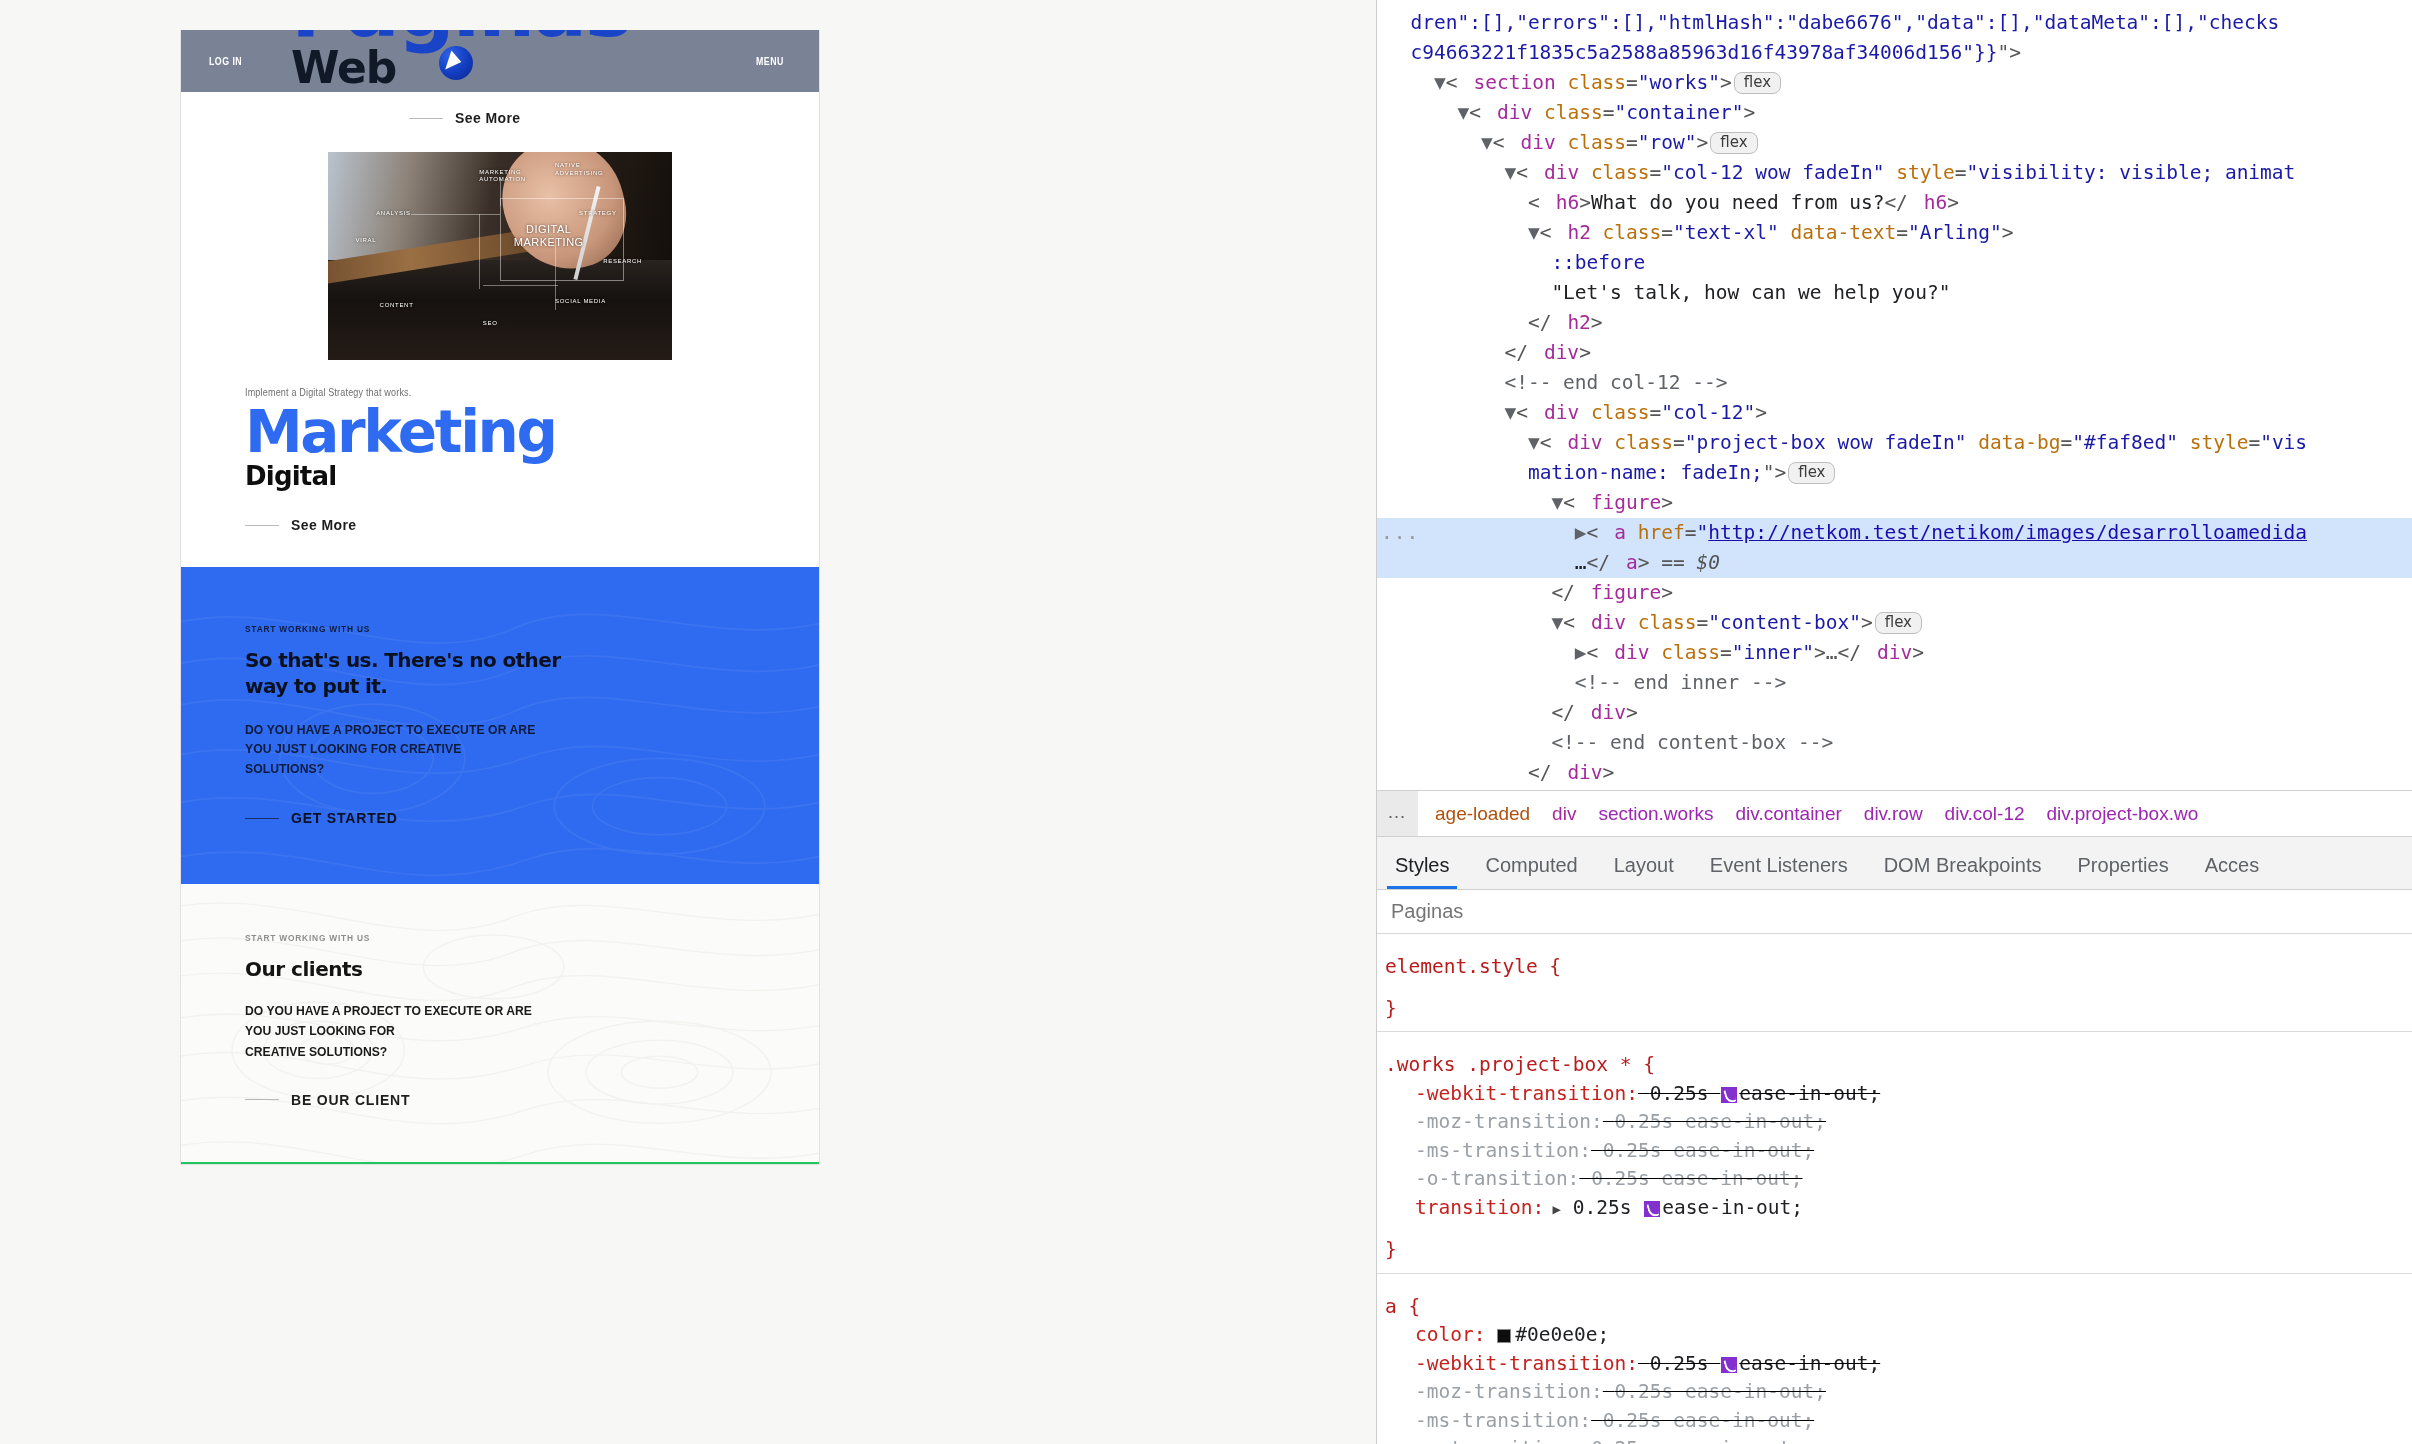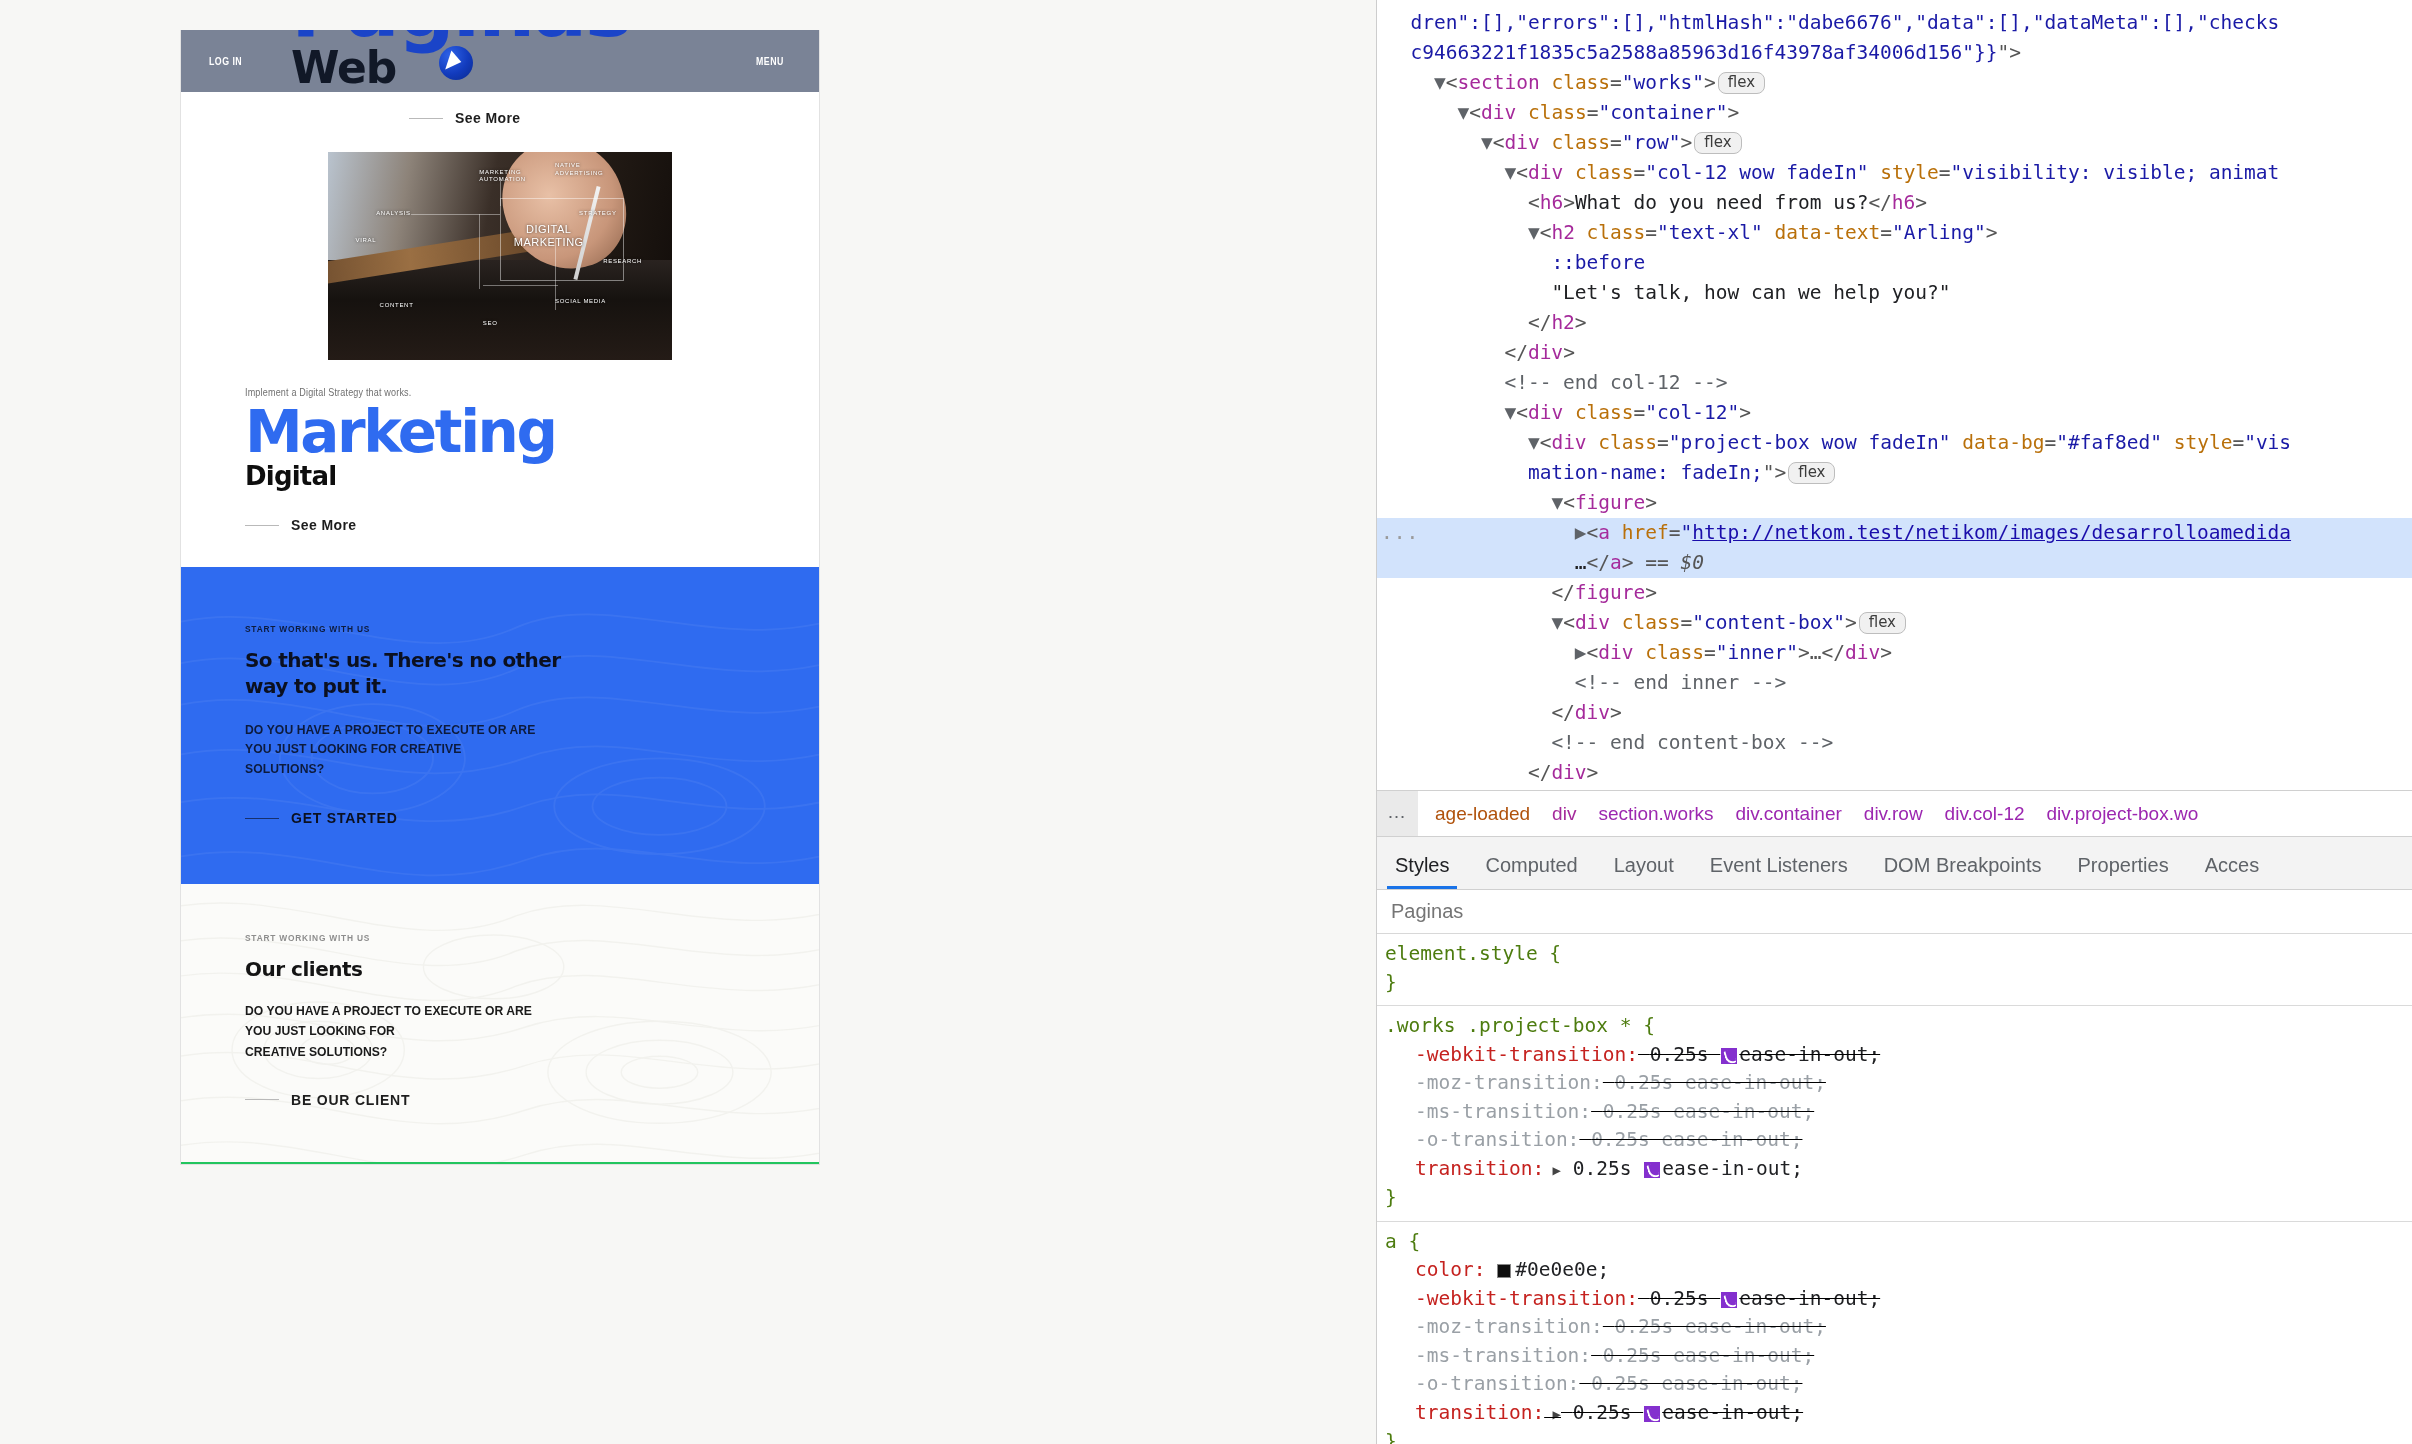--- a/index.html
+++ b/index.html
@@ -255,21 +255,21 @@
     color: #303030;
     white-space: pre;
   }
   .dom-row { padding-left: 10px; position: relative; white-space: pre; }
   .dom-row.sel { background: #d2e3fc; }
   .dom-row .gut {
     position: absolute; left: 4px; top: 0;
     color: #9a9a9a; letter-spacing: 1px;
   }
   .tri { color: #5f6368; }
-  .tagname  { color: #a52a9b; }
+  .tagname  { color: #a52a9b; margin-left: 16px; }
   .attrname { color: #b9700a; }
   .attrval  { color: #1a1aa6; }
   .punct    { color: #565656; }
   .txtnode  { color: #202124; }
   .comment  { color: #5f6368; }
   .linkval  { color: #1a0dab; text-decoration: underline; }
   .dollar   { color: #555; font-style: italic; }
   .flexbadge {
     display: inline-block;
     border: 1px solid #bdbdbd; border-radius: 8px;
@@ -336,21 +336,21 @@
 
   
   #dt-styles {
     position: absolute; left: 0; right: 0; top: 934px; bottom: 0;
     background: #ffffff;
     overflow: hidden;
     font-size: 19.5px; line-height: 28.5px;
     white-space: pre;
   }
   .rule { border-bottom: 1px solid #dadada; padding: 6px 0 8px 8px; }
-  .sel-line  { color: #4d7c0f; }
+  .sel-line  { color: #b91c1c; margin-top: 13px; }
   .prop      { color: #c5221f; padding-left: 30px; display: inline-block; }
   .prop.gray { color: #9aa0a6; }
   .val       { color: #202124; }
   .val.gray  { color: #9aa0a6; }
   .strike { text-decoration: line-through; }
   .swatch-b {
     display:inline-block; width:14px; height:14px;
     background:#0e0e0e; border:1px solid #888;
     vertical-align:-2px; margin-right:4px;
   }

